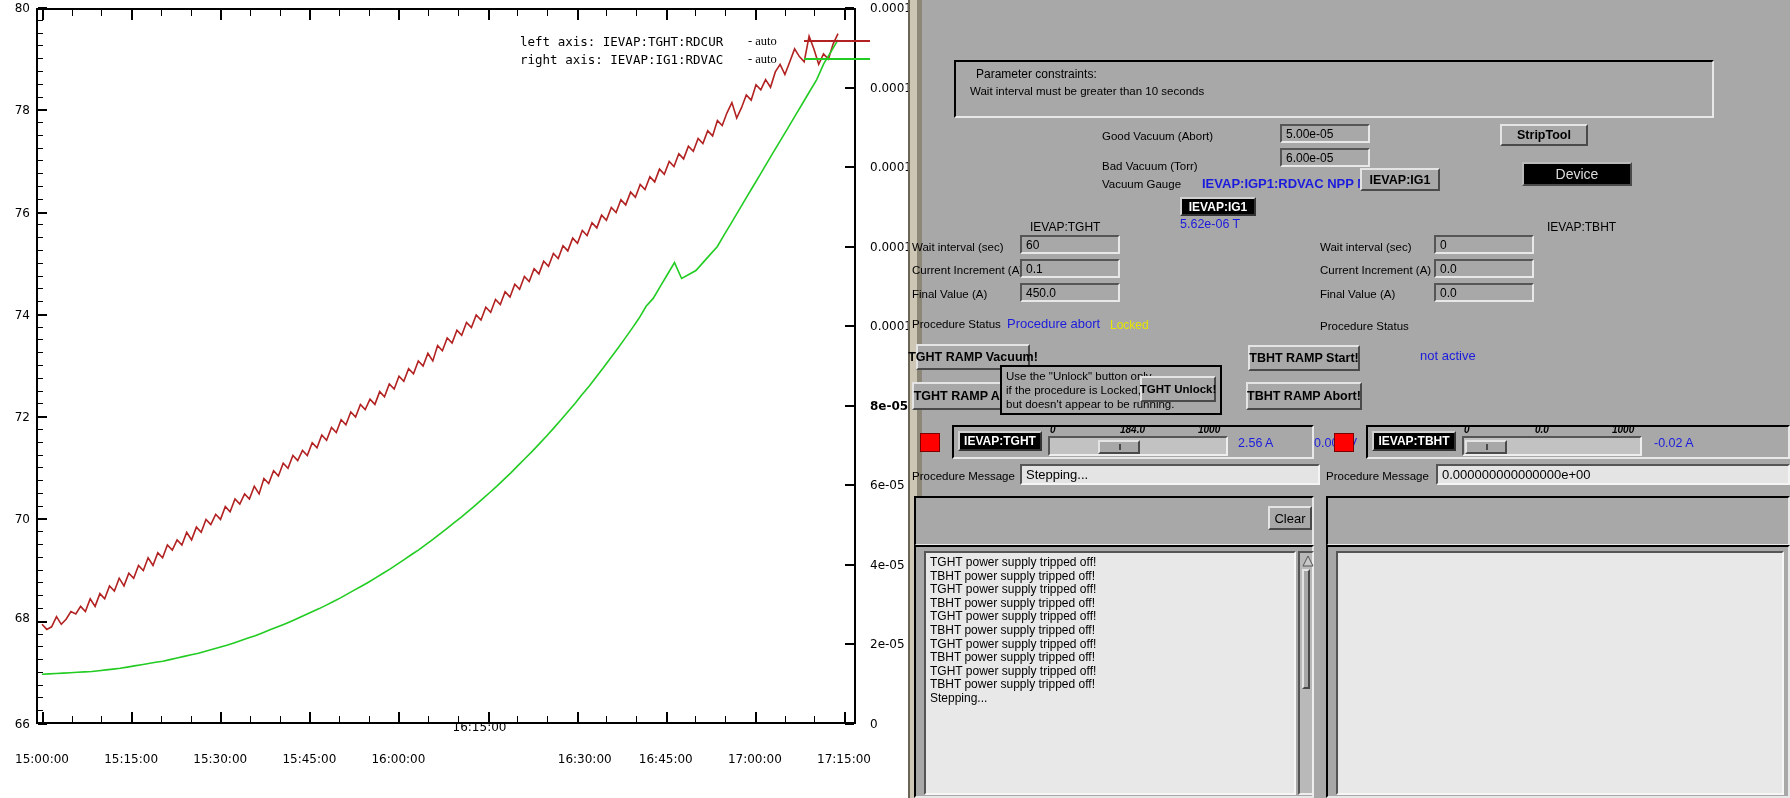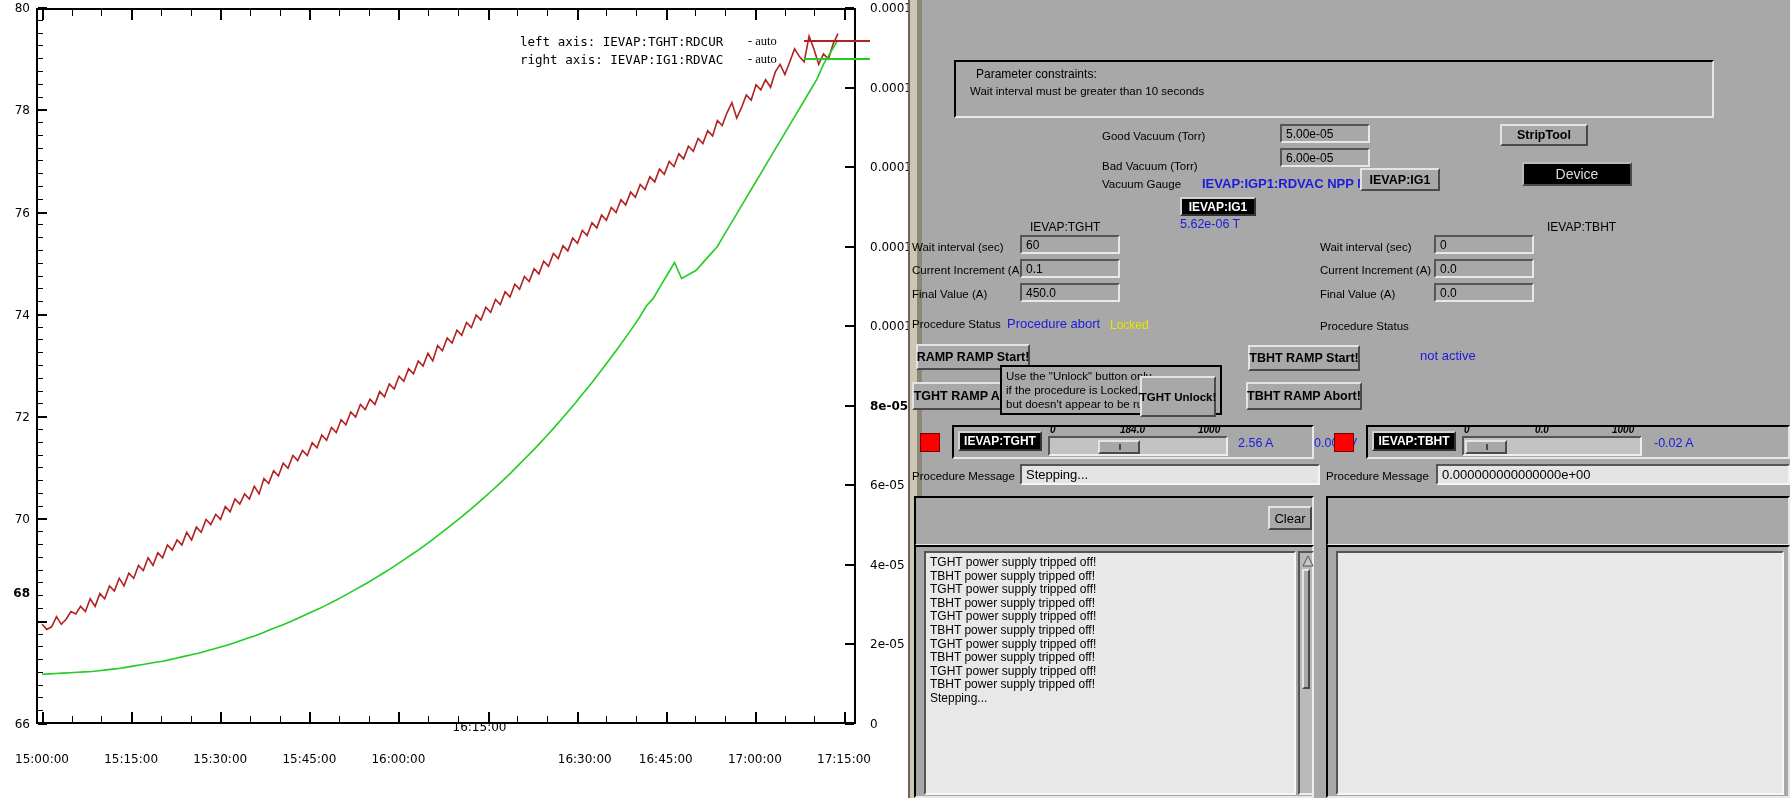--- a/index.html
+++ b/index.html
@@ -272,21 +272,21 @@
         <div class="ylabel-left" style="left: 0px; width: 30px; top: 103.286px;">78</div>
         <div class="tick" style="left: 38px; top: 109.286px; width: 9px; height: 2px;"></div>
         <div class="ylabel-left" style="left: 0px; width: 30px; top: 205.571px;">76</div>
         <div class="tick" style="left: 38px; top: 211.571px; width: 9px; height: 2px;"></div>
         <div class="ylabel-left" style="left: 0px; width: 30px; top: 307.857px;">74</div>
         <div class="tick" style="left: 38px; top: 313.857px; width: 9px; height: 2px;"></div>
         <div class="ylabel-left" style="left: 0px; width: 30px; top: 410.143px;">72</div>
         <div class="tick" style="left: 38px; top: 416.143px; width: 9px; height: 2px;"></div>
         <div class="ylabel-left" style="left: 0px; width: 30px; top: 512.429px;">70</div>
         <div class="tick" style="left: 38px; top: 518.429px; width: 9px; height: 2px;"></div>
-        <div class="ylabel-left" style="left: 0px; width: 30px; top: 586px; font-weight: bold;">68</div>
+        <div class="ylabel-left" style="left: 0px; width: 30px; top: 611px;">68</div>
         <div class="tick" style="left: 38px; top: 620.714px; width: 9px; height: 2px;"></div>
         <div class="ylabel-left" style="left: 0px; width: 30px; top: 717px;">66</div>
         <div class="tick" style="left: 38px; top: 723px; width: 9px; height: 2px;"></div>
         <div class="tick" style="left: 38px; top: 19.7857px; width: 5px; height: 1px;"></div>
         <div class="tick" style="left: 38px; top: 32.5714px; width: 5px; height: 1px;"></div>
         <div class="tick" style="left: 38px; top: 45.3571px; width: 5px; height: 1px;"></div>
         <div class="tick" style="left: 38px; top: 58.1429px; width: 5px; height: 1px;"></div>
         <div class="tick" style="left: 38px; top: 70.9286px; width: 5px; height: 1px;"></div>
         <div class="tick" style="left: 38px; top: 83.7143px; width: 5px; height: 1px;"></div>
         <div class="tick" style="left: 38px; top: 96.5px; width: 5px; height: 1px;"></div>
@@ -440,21 +440,21 @@
   <div id="divider"></div>
 
   <div id="panel">
 
 
     <div class="constraints-box etched-in">
       <div class="constraints-title">Parameter constraints:</div>
       <div class="constraints-line">Wait interval must be greater than 10 seconds</div>
     </div>
 
-    <div class="lbl" style="left:180px; top:130px;">Good Vacuum (Torr)</div>
+    <div class="lbl" style="left:180px; top:130px;">Good Vacuum (Abort)</div>
     <div class="field" style="left:358px; top:124px; width:90px; height:19px;">5.00e-05</div>
 
     <div class="lbl" style="left:180px; top:160px;">Bad Vacuum (Torr)</div>
     <div class="field" style="left:358px; top:148px; width:90px; height:19px;">6.00e-05</div>
 
     <div class="lbl" style="left:180px; top:178px;">Vacuum Gauge</div>
     <div class="lbl blue-b" style="left:580px; top:176px; font-size:13px; transform:translateX(-300px);">IEVAP:IGP1:RDVAC NPP N</div>
     <div class="btn" style="left:438px; top:168px; width:80px; height:23px;">IEVAP:IG1</div>
 
     <div class="tag-black" style="left:258px; top:197px; width:76px; height:19px;">IEVAP:IG1</div>
@@ -477,32 +477,32 @@
     <div class="lbl" style="left:625px; top:220px; font-size:12px;">IEVAP:TBHT</div>
     <div class="lbl" style="left:398px; top:241px;">Wait interval (sec)</div>
     <div class="field" style="left:512px; top:235px; width:100px; height:19px;">0</div>
     <div class="lbl" style="left:398px; top:264px;">Current Increment (A)</div>
     <div class="field" style="left:512px; top:259px; width:100px; height:19px;">0.0</div>
     <div class="lbl" style="left:398px; top:288px;">Final Value (A)</div>
     <div class="field" style="left:512px; top:283px; width:100px; height:19px;">0.0</div>
     <div class="lbl" style="left:398px; top:320px;">Procedure Status</div>
     <div class="lbl blue" style="left:498px; top:318px; font-size:13px;margin-top:30px;">not active</div>
 
-    <div class="btn" style="left:-6px; top:344px; width:114px; height:26px;">RAMP RAMP Start!</div>
+    <div class="btn" style="left:-6px; top:344px; width:114px; height:26px;">TGHT RAMP Vacuum!</div>
     <div class="btn" style="left:-10px; top:382px; width:118px; height:28px;">TGHT RAMP Abort!</div>
     <div class="btn" style="left:326px; top:345px; width:112px; height:26px;">TBHT RAMP Start!</div>
     <div class="btn" style="left:324px; top:382px; width:116px; height:28px;">TBHT RAMP Abort!</div>
 
     <div class="unlock-box" style="left:78px; top:365px; width:222px; height:50px;"></div>
     <div class="unlock-text" style="left:84px; top:369px; width:126px;">
       <div>Use the "Unlock" button only</div>
       <div>if the procedure is Locked,</div>
       <div>but doesn't appear to be running.</div>
     </div>
-    <div class="btn" style="left:218px; top:376px; width:76px; height:41px; font-size:11.5px;">TGHT Unlock!</div>
+    <div class="btn" style="left:218px; top:376px; width:76px; height:26px; font-size:11.5px;">TGHT Unlock!</div>
 
     <div class="led" style="left:-2px; top:433px; width:20px; height:19px;"></div>
     <div class="slider-group" style="left:30px; top:425px; width:362px; height:34px;"></div>
     <div class="tag-black" style="left:36px; top:431px; width:84px; height:20px;">IEVAP:TGHT</div>
     <div class="stick" style="left:128px; top:424px;">0</div>
     <div class="stick" style="left:198px; top:424px;">184.0</div>
     <div class="stick" style="left:276px; top:424px;">1000</div>
     <div class="slider-trough" style="left:126px; top:436px; width:180px; height:20px;">
       <div class="slider-thumb" style="left:48px; top:2px; width:42px; height:14px;">
         <div class="slider-thumb-div" style="left:19px;"></div>

